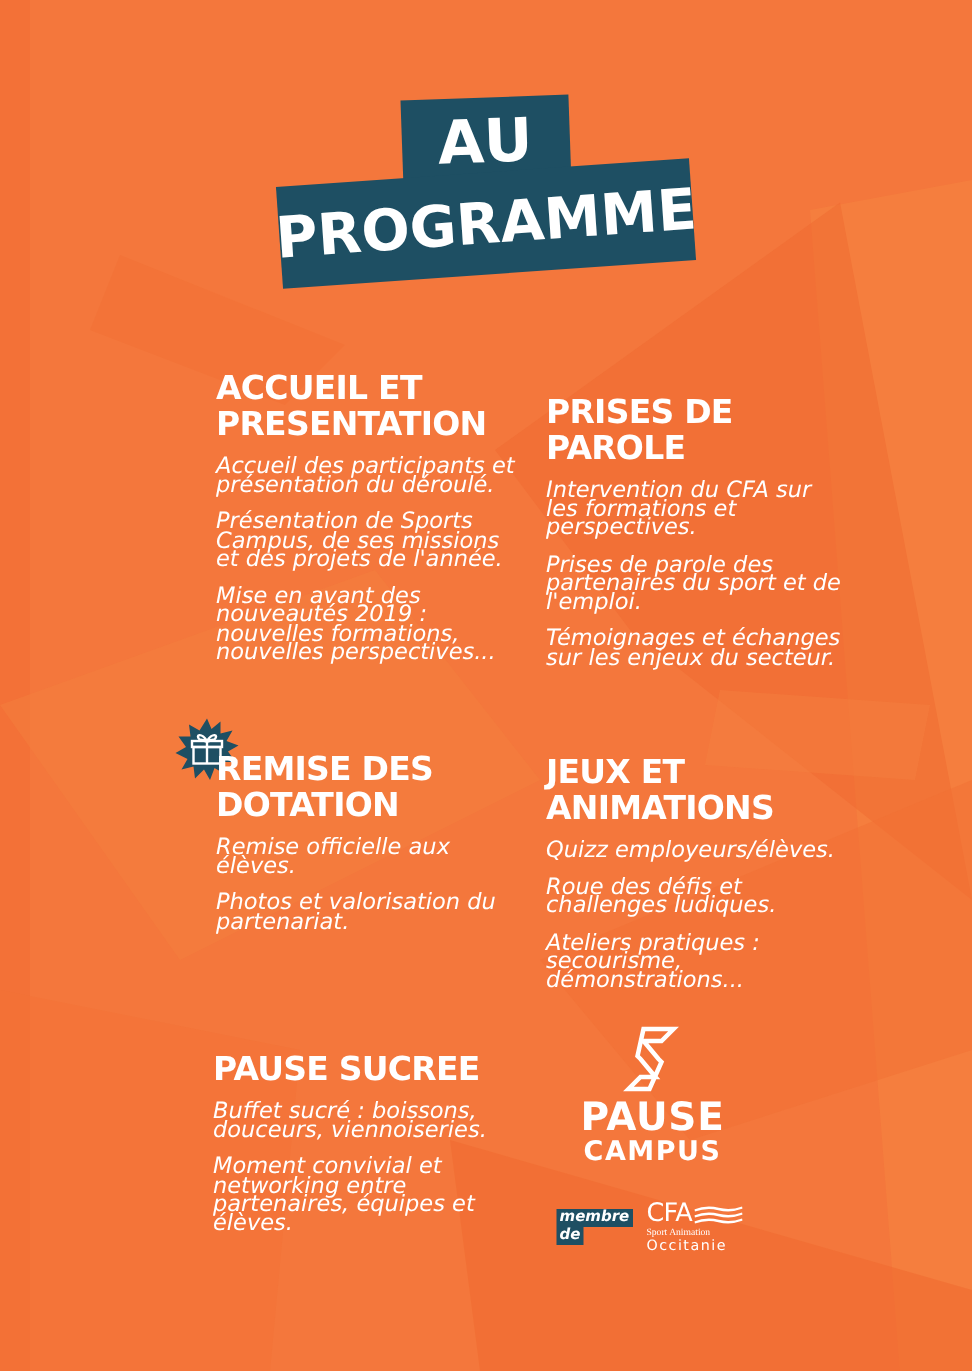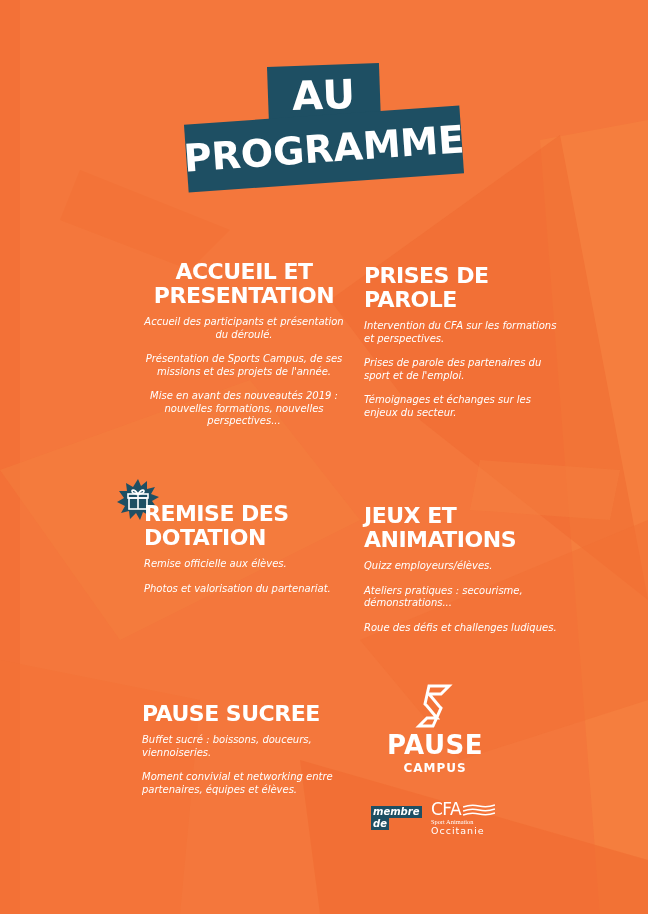--- a/index.html
+++ b/index.html
@@ -57,27 +57,27 @@
       font-size: 22px;
       line-height: 24px;
       letter-spacing: -0.5px;
       color: #fff;
       text-transform: uppercase;
       margin-bottom: 8px;
     }
     .section p {
       font-family: "DejaVu Sans", sans-serif;
       font-style: italic;
-      font-size: 10px;
+      font-size: 15px;
       line-height: 12.5px;
       color: #fff;
       margin-bottom: 12px;
     }
 
-    #sec-accueil { left: 144px; top: 260px; width: 200px; text-align: center; }
+    #sec-accueil { left: 144px; top: 248px; width: 200px; }
     #sec-prises  { left: 364px; top: 264px; width: 200px; }
     #sec-remise  { left: 144px; top: 502px; width: 200px; }
     #sec-jeux    { left: 364px; top: 504px; width: 200px; }
     #sec-pause   { left: 142px; top: 702px; width: 200px; }
 
     .badge {
       position: absolute;
       left: 116px; top: 478px;
       width: 44px; height: 44px;
     }
@@ -94,21 +94,21 @@
       font-family: "DejaVu Sans", sans-serif;
       font-weight: 700;
       font-size: 26px;
       line-height: 26px;
       letter-spacing: 0.5px;
       color: #fff;
     }
     .logo-campus {
       font-family: "DejaVu Sans", sans-serif;
       font-weight: 700;
-      font-size: 12px;
+      font-size: 18px;
       line-height: 20px;
       letter-spacing: 1px;
       color: #fff;
     }
 
     .membre {
       position: absolute;
       left: 371px; top: 806px;
       display: flex; flex-direction: column; align-items: flex-start;
     }
@@ -207,22 +207,22 @@
 
   <div class="section" id="sec-remise">
     <h2>REMISE DES DOTATION</h2>
     <p>Remise officielle aux élèves.</p>
     <p>Photos et valorisation du partenariat.</p>
   </div>
 
   <div class="section" id="sec-jeux">
     <h2>JEUX ET ANIMATIONS</h2>
     <p>Quizz employeurs/élèves.</p>
+    <p>Roue des défis et challenges ludiques.</p>
     <p>Ateliers pratiques : secourisme, démonstrations...</p>
-    <p>Roue des défis et challenges ludiques.</p>
   </div>
 
   <div class="section" id="sec-pause">
     <h2>PAUSE SUCREE</h2>
     <p>Buffet sucré : boissons, douceurs, viennoiseries.</p>
     <p>Moment convivial et networking entre partenaires, équipes et élèves.</p>
   </div>
 
   <div class="logo">
     <svg class="logo-s" viewBox="0 0 40 44" xmlns="http://www.w3.org/2000/svg">

